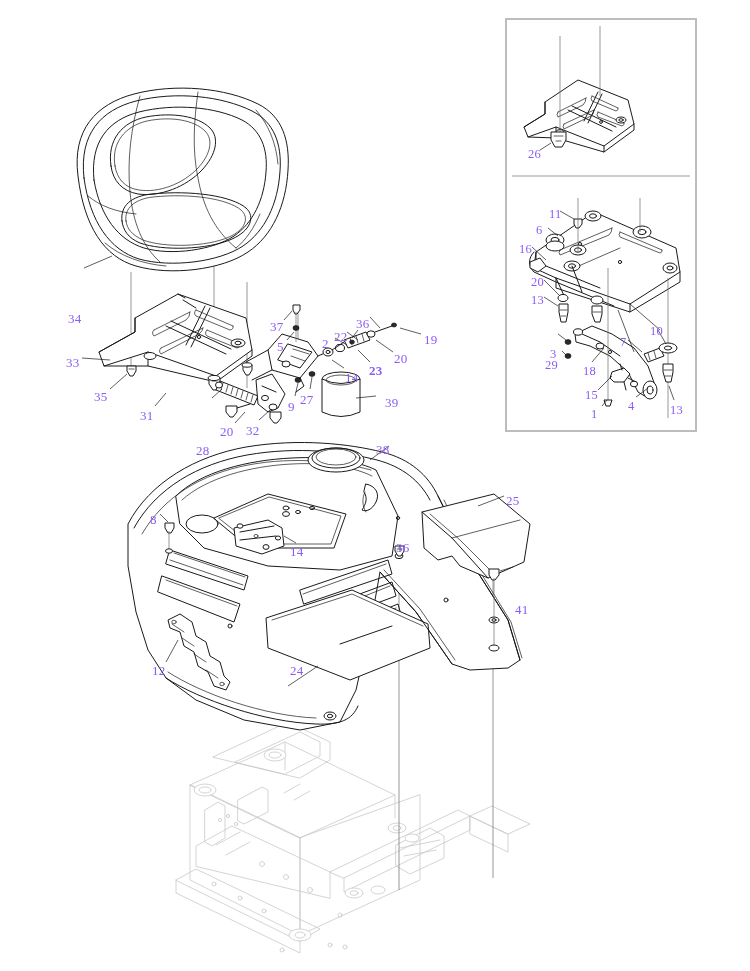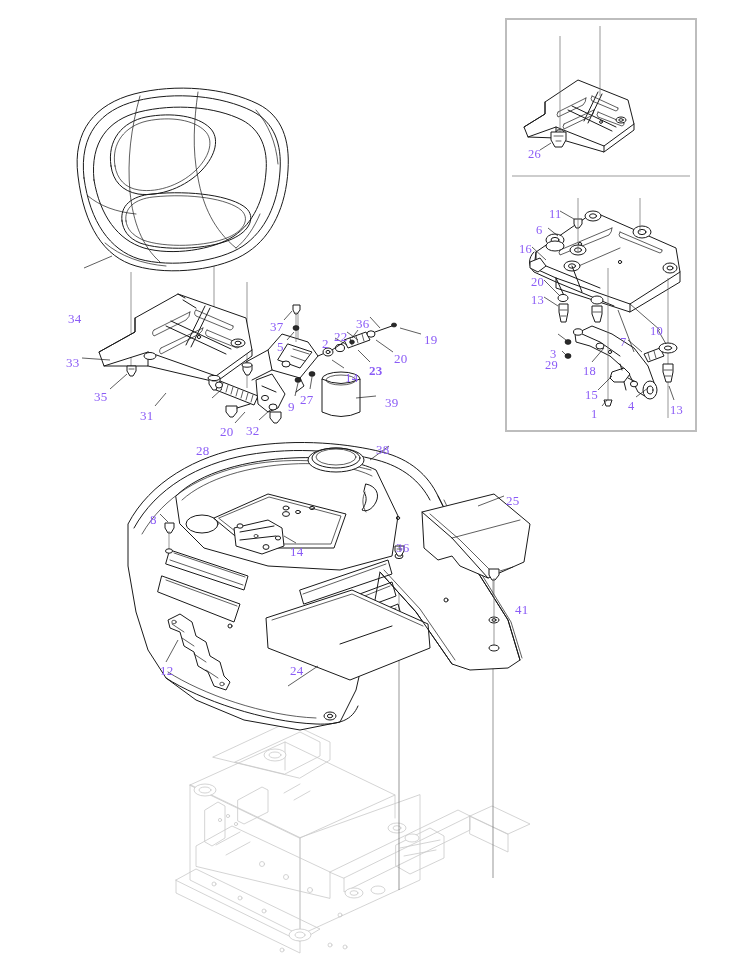--- a/index.html
+++ b/index.html
@@ -514,21 +514,21 @@
       <div class="callout" style="left: 394px; top: 352px;">20</div>
       <div class="callout" style="left: 424px; top: 333px;">19</div>
       <div class="callout" style="left: 345px; top: 371px;">14</div>
       <div class="callout" style="left: 385px; top: 396px;">39</div>
       <div class="callout" style="left: 376px; top: 443px;">38</div>
       <div class="callout" style="left: 506px; top: 494px;">25</div>
       <div class="callout" style="left: 150px; top: 513px;">8</div>
       <div class="callout" style="left: 290px; top: 545px;">14</div>
       <div class="callout" style="left: 396px; top: 541px;">36</div>
       <div class="callout" style="left: 515px; top: 564px; margin-top: 39px;">41</div>
-      <div class="callout" style="left: 160px; top: 664px;">12</div>
+      <div class="callout" style="left: 152px; top: 664px;">12</div>
       <div class="callout" style="left: 274px; top: 664px; margin-left: 16px;">24</div>
     </div>
   <div id="inset-top-callouts">
       <div class="callout ins" style="left: 528px; top: 148px;">26</div>
     </div>
   <div id="inset-bottom-callouts">
       <div class="callout ins" style="left: 549px; top: 208px;">11</div>
       <div class="callout ins" style="left: 536px; top: 224px;">6</div>
       <div class="callout ins" style="left: 519px; top: 243px;">16</div>
       <div class="callout ins" style="left: 531px; top: 276px;">20</div>

